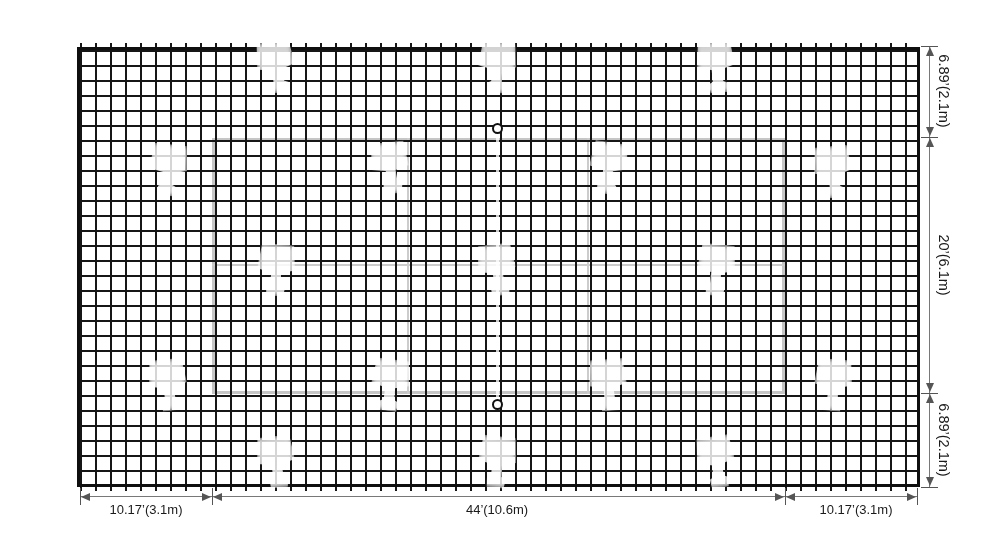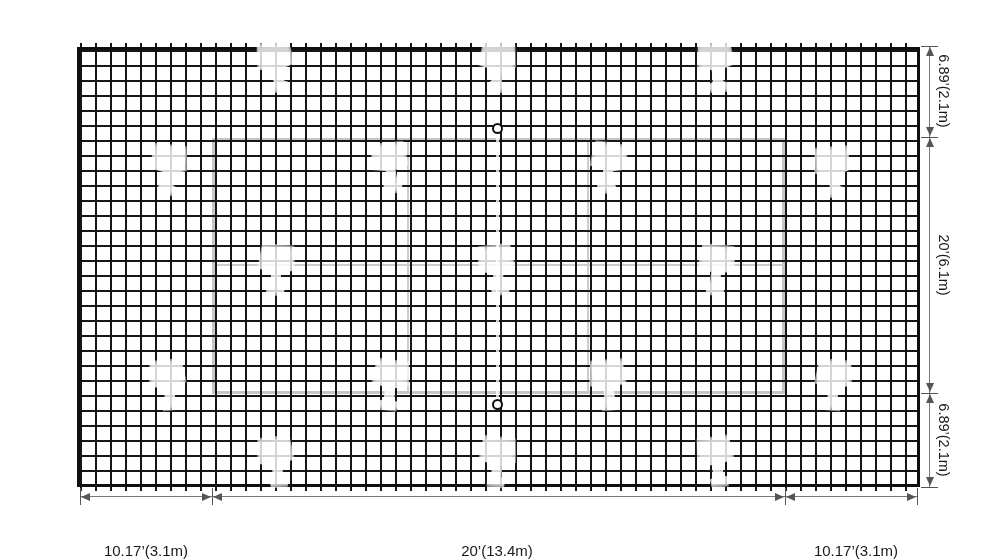--- a/index.html
+++ b/index.html
@@ -43,21 +43,21 @@
   .wm{
     position:absolute;width:38px;height:52px;background:#ffffff;opacity:0.82;
     filter:blur(2.5px);
     clip-path:polygon(8% 0%,92% 0%,100% 48%,64% 55%,66% 78%,78% 82%,74% 100%,30% 100%,28% 82%,38% 78%,38% 55%,0% 50%);
   }
   
   .dimline{position:absolute;background:#787878;z-index:5;}
   .tick{position:absolute;background:#555555;z-index:5;}
   .arr{position:absolute;width:0;height:0;z-index:5;}
   .dim-label-h{
-    position:absolute;transform:translateX(-50%);font-size:15px;white-space:nowrap;z-index:5;margin-top:40px;
+    position:absolute;transform:translateX(-50%);font-size:13px;white-space:nowrap;z-index:5;
   }
   .dim-label-v{
     position:absolute;transform:translateY(-50%);writing-mode:vertical-rl;
     font-size:14.5px;white-space:nowrap;z-index:5;
   }
 </style>
 </head>
 <body>
 
 <div class="canvas">
@@ -88,21 +88,21 @@
       <div class="wm" style="left: 257px; top: 436px; transform: rotate(-6deg);"></div>
       <div class="wm" style="left: 478px; top: 436px; transform: rotate(6deg);"></div>
       <div class="wm" style="left: 697px; top: 436px; transform: rotate(-8deg);"></div>
     </div>
   <div class="post" style="left:491.5px;top:122.5px;"></div>
   <div class="post" style="left:491.5px;top:398.5px;"></div>
 
   <div>
     <div class="dimline" style="left:80px;top:496px;width:837px;height:1px;"></div>
     <div class="dim-label-h" style="left:146px;top:502px;">10.17’(3.1m)</div>
-    <div class="dim-label-h" style="left:497px;top:502px;">20’(13.4m)</div>
+    <div class="dim-label-h" style="left:497px;top:502px;">44’(10.6m)</div>
     <div class="dim-label-h" style="left:856px;top:502px;">10.17’(3.1m)</div>
   </div>
 
   <div>
     <div class="dimline" style="left:929px;top:46px;width:1px;height:441px;"></div>
     <div class="dim-label-v" style="left:936px;top:91px;">6.89’(2.1m)</div>
     <div class="dim-label-v" style="left:936px;top:265px;">20’(6.1m)</div>
     <div class="dim-label-v" style="left:936px;top:440px;">6.89’(2.1m)</div>
   </div>
 

